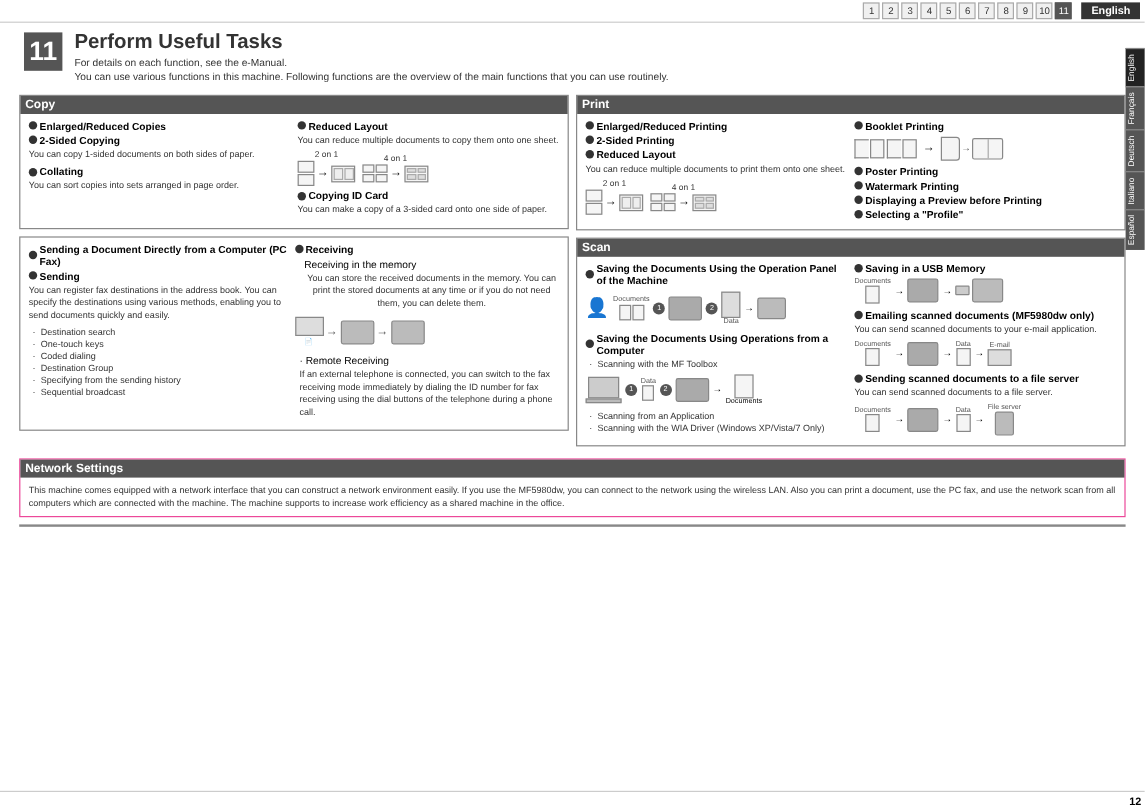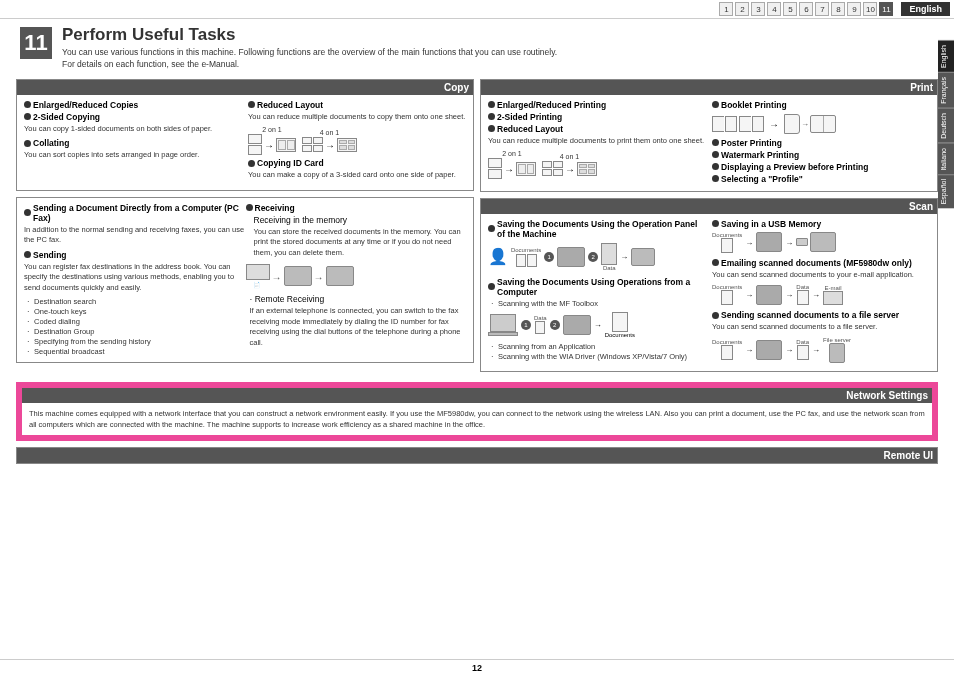--- a/index.html
+++ b/index.html
@@ -119,21 +119,21 @@
     
     .section {
       border: 1px solid #888;
       margin-bottom: 6px;
     }
     .section-title {
       background: #555;
       color: #fff;
       font-size: 10px;
       font-weight: bold;
-      text-align: right;
+      text-align: left;
       padding: 2px 4px;
     }
     .section-body {
       padding: 5px 7px;
       display: flex;
       gap: 6px;
     }
     .section-col {
       flex: 1;
     }
@@ -197,21 +197,21 @@
       position: relative;
     }
     .list-item::before {
       content: "·";
       position: absolute;
       left: 3px;
     }
 
     
     .network-section {
-      border: 6px solid #ec4899;
+      border: 1px solid #ec4899;
       margin: 0 16px 6px 16px;
     }
     .network-body {
       padding: 5px 7px;
       font-size: 7.5px;
       color: #333;
       line-height: 1.5;
     }
 
     
@@ -247,21 +247,21 @@
       align-items: center;
       gap: 1px;
     }
 
     
     .bottom-bar {
       position: absolute;
       bottom: 0;
       left: 0;
       right: 0;
-      text-align: center;
+      text-align: right;
       padding: 3px;
       font-size: 9px;
       font-weight: bold;
       border-top: 1px solid #ccc;
       background: #fff;
     }
 
     .fax-diagram-container {
       display: flex;
       align-items: center;
@@ -305,22 +305,22 @@
   <div class="side-lang-item">Français</div>
   <div class="side-lang-item">Deutsch</div>
   <div class="side-lang-item">Italiano</div>
   <div class="side-lang-item">Español</div>
 </div>
 
 <div class="header-section">
   <div class="chapter-num">11</div>
   <div class="header-text">
     <h1>Perform Useful Tasks</h1>
+    <p>For details on each function, see the e-Manual.</p>
     <p>You can use various functions in this machine. Following functions are the overview of the main functions that you can use routinely.</p>
-    <p>For details on each function, see the e-Manual.</p>
   </div>
 </div>
 
 <div class="main-content">
 
   <div>
     <div class="section">
       <div class="section-title">Copy</div>
       <div class="section-body">
 
@@ -392,40 +392,39 @@
     </div>
 
     <div class="section fax-section">
       <div class="fax-body">
 
         <div class="fax-left">
           <div class="feature-title">
             <span class="bullet"></span>
             <span>Sending a Document Directly from a Computer (PC Fax)</span>
           </div>
-          <div class="feature-desc">In addition to the normal sending and receiving faxes, you can use the PC fax.</div>
           <div class="feature-title">
             <span class="bullet"></span>
             <span>Sending</span>
           </div>
           <div class="feature-desc">You can register fax destinations in the address book. You can specify the destinations using various methods, enabling you to send documents quickly and easily.</div>
           <div class="list-item">Destination search</div>
           <div class="list-item">One-touch keys</div>
           <div class="list-item">Coded dialing</div>
           <div class="list-item">Destination Group</div>
           <div class="list-item">Specifying from the sending history</div>
           <div class="list-item">Sequential broadcast</div>
         </div>
 
         <div class="fax-right">
           <div class="feature-title">
             <span class="bullet"></span>
             <span>Receiving</span>
           </div>
-          <div style="margin-left:8px; margin-bottom:2px;">
+          <div style="margin-left:8px; margin-bottom:2px;text-align:center;">
             <div class="feature-title" style="font-weight:normal;">Receiving in the memory</div>
             <div class="feature-desc">You can store the received documents in the memory. You can print the stored documents at any time or if you do not need them, you can delete them.</div>
           </div>
 
           <div class="fax-diagram-container">
             <div style="display:flex;flex-direction:column;align-items:center;gap:1px;">
               <div style="width:24px;height:16px;background:#ddd;border:1px solid #888;"></div>
               <div style="font-size:6px;">📄</div>
             </div>
             <span style="font-size:10px;color:#555;">→</span>
@@ -675,18 +674,17 @@
 
   </div>
 </div>
 
 <div class="network-section">
   <div class="section-title">Network Settings</div>
   <div class="network-body">This machine comes equipped with a network interface that you can construct a network environment easily. If you use the MF5980dw, you can connect to the network using the wireless LAN. Also you can print a document, use the PC fax, and use the network scan from all computers which are connected with the machine. The machine supports to increase work efficiency as a shared machine in the office.</div>
 </div>
 
 <div class="remote-section">
-  <div class="section-title">Remote UI</div>
 </div>
 
 <div class="bottom-bar">
   <span>12</span>
 </div>
 
 </body></html>

